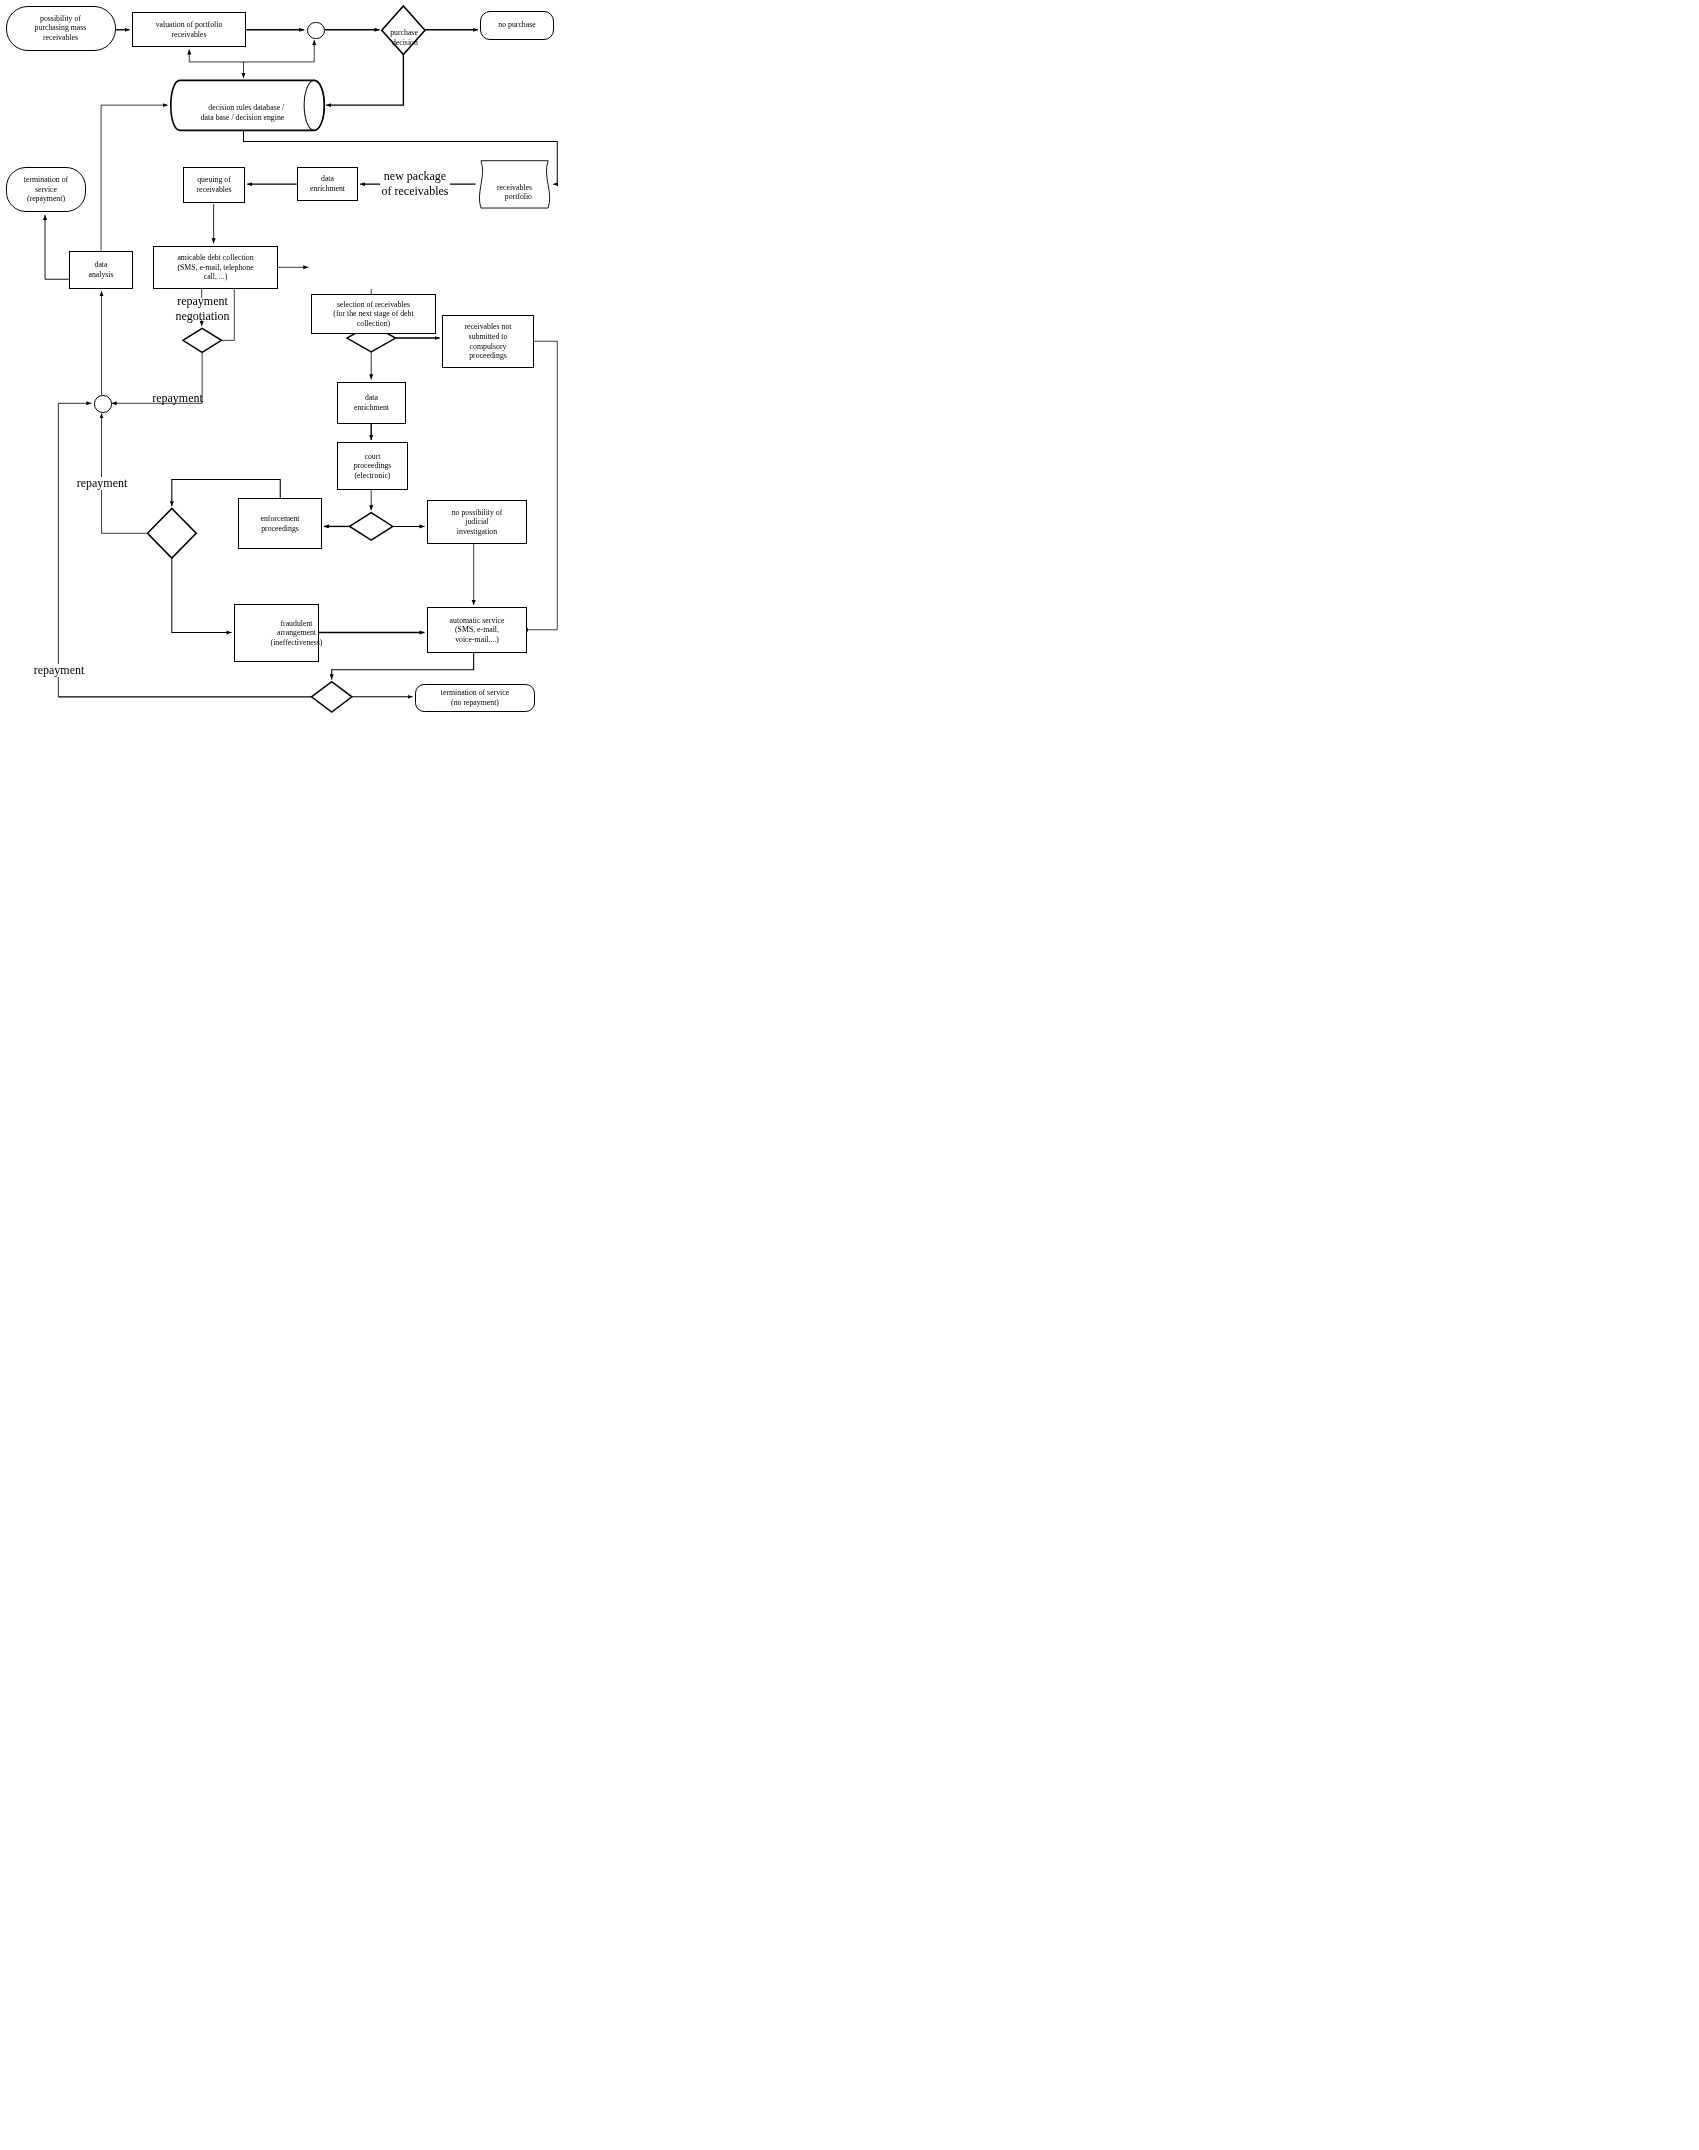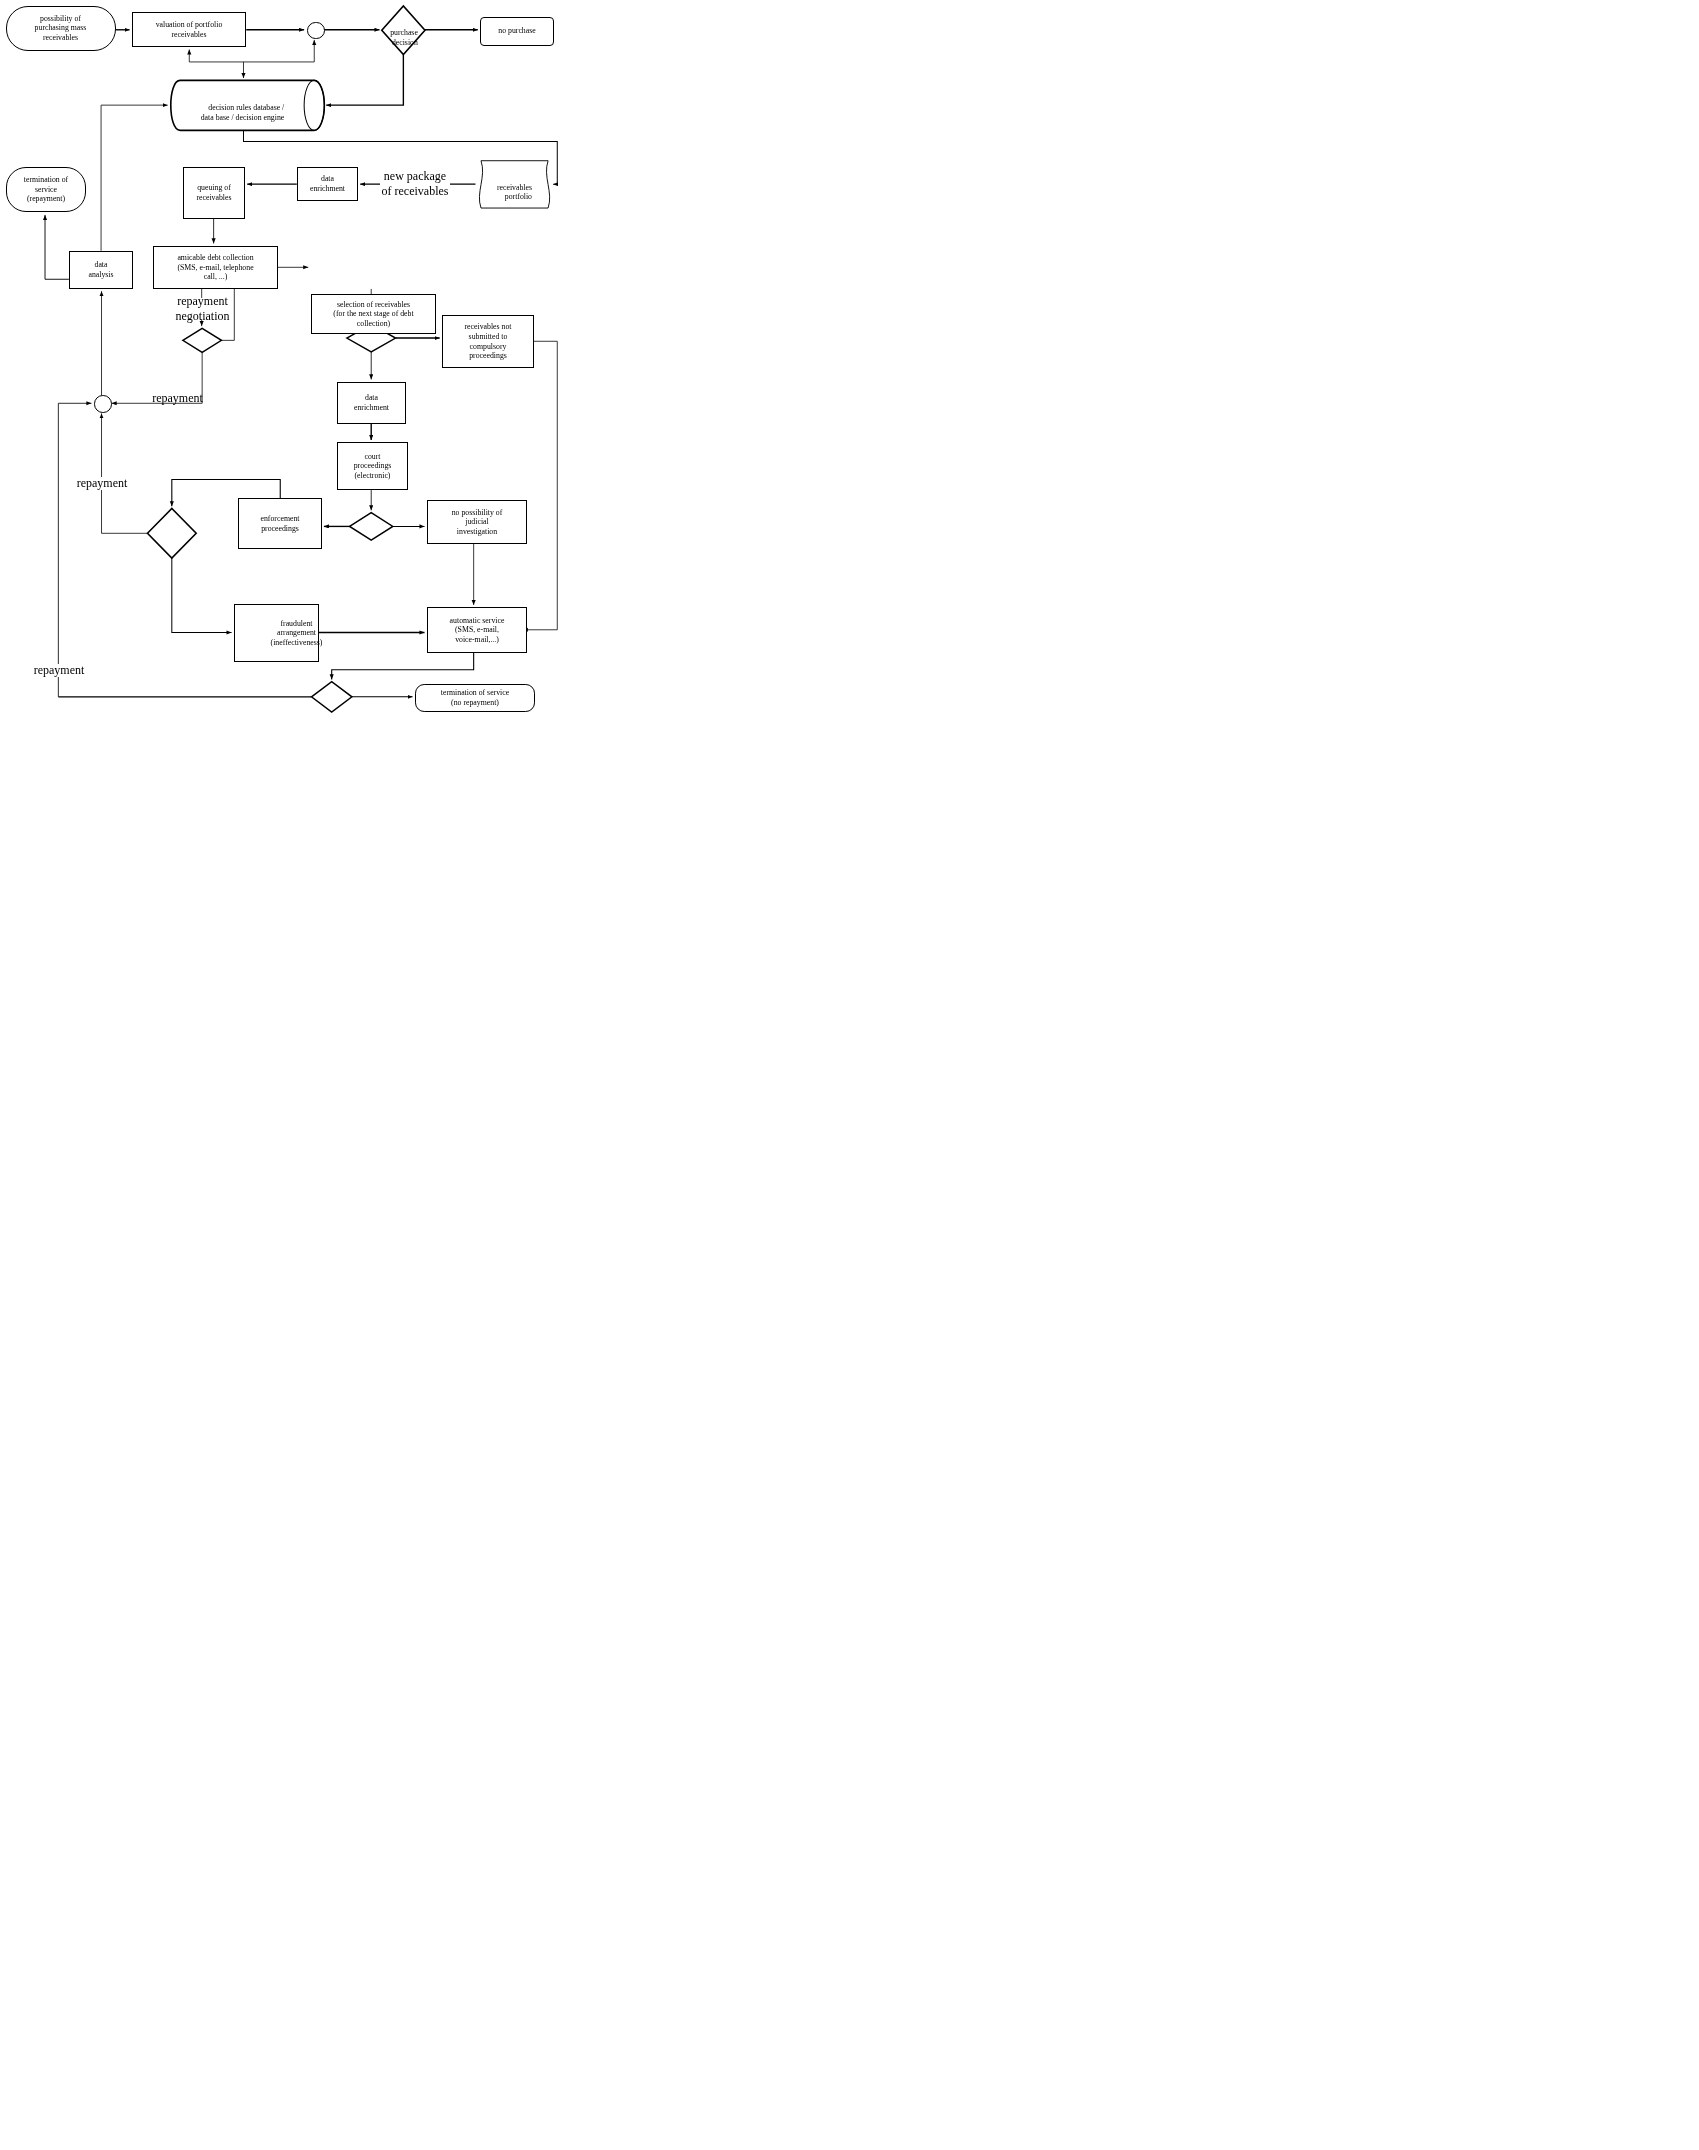--- a/index.html
+++ b/index.html
@@ -98,23 +98,23 @@
 
   <div class="node term" style="left:5.5px;top:5.5px;width:110px;height:45px;border-radius:22px;">possibility of
 purchasing mass
 receivables</div>
 
   <div class="node box" style="left:132px;top:12px;width:114px;height:35px;">valuation of portfolio
 receivables</div>
 
   <div class="circle" style="position:absolute;left:307px;top:21.6px;width:15.6px;height:15.6px;"></div>
 
-  <div class="node term" style="left:480px;top:17px;width:74px;height:28.5px;border-radius:4px;border-width:1.1px;">no purchase</div>
+  <div class="node term" style="left:480px;top:11px;width:74px;height:28.5px;border-radius:10px;border-width:1.1px;">no purchase</div>
 
-  <div class="node box" style="left:183px;top:167px;width:62px;height:52px;">queuing of
+  <div class="node box" style="left:183px;top:167px;width:62px;height:36px;">queuing of
 receivables</div>
 
   <div class="node box" style="left:297px;top:167px;width:61px;height:34px;">data
 enrichment</div>
 
   <div class="node term" style="left:6px;top:167px;width:80px;height:45px;border-radius:20px;border-width:1.1px;">termination of
 service
 (repayment)</div>
 
   <div class="node box" style="left:69px;top:251px;width:64px;height:38px;">data

